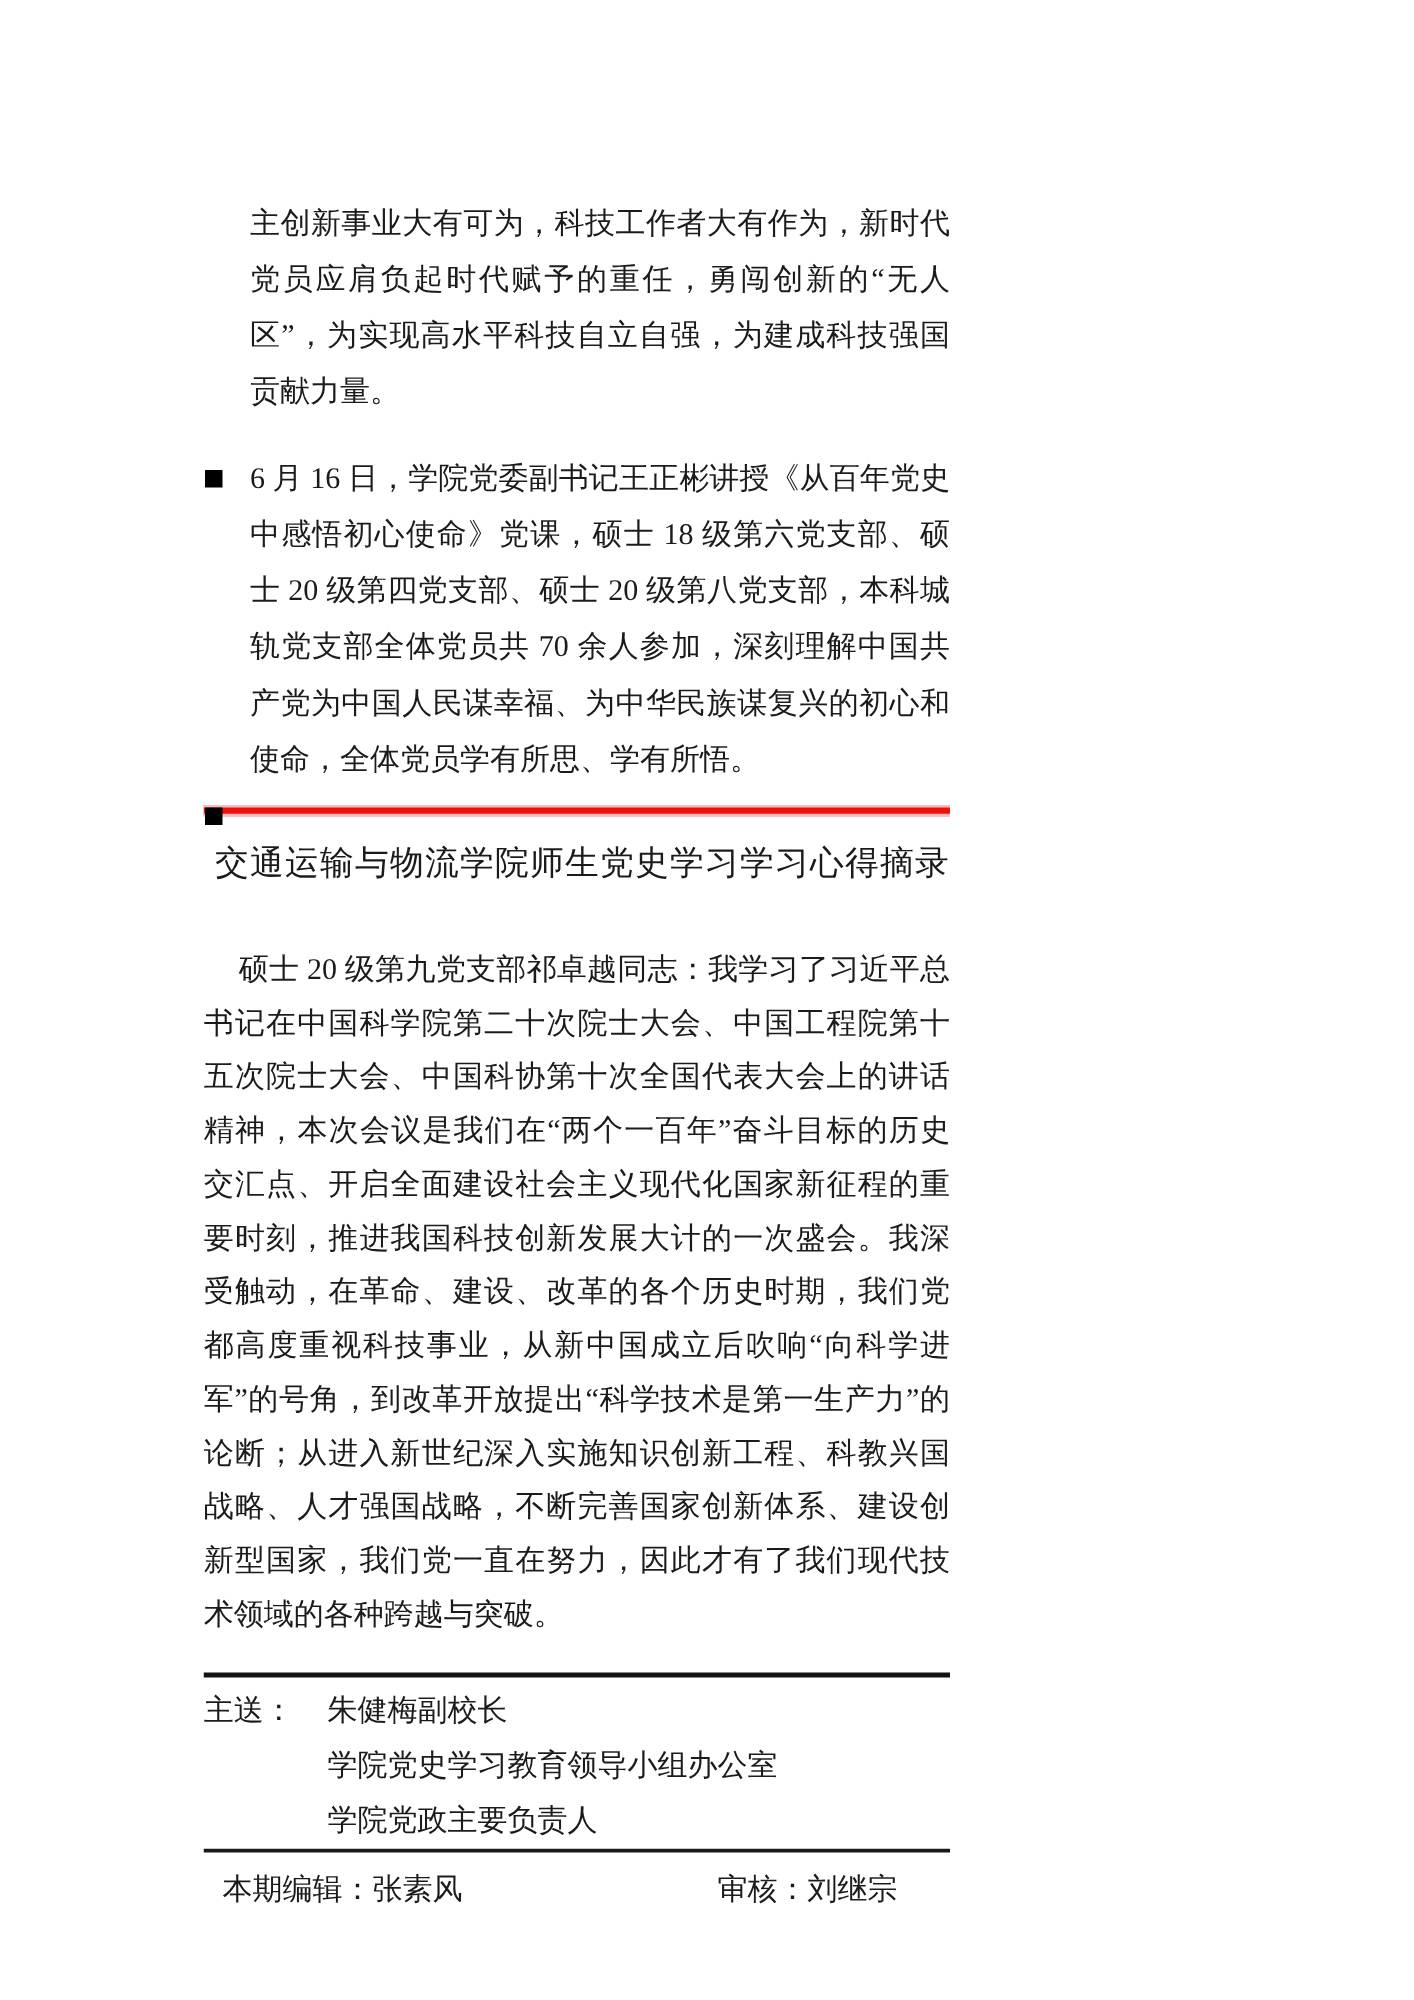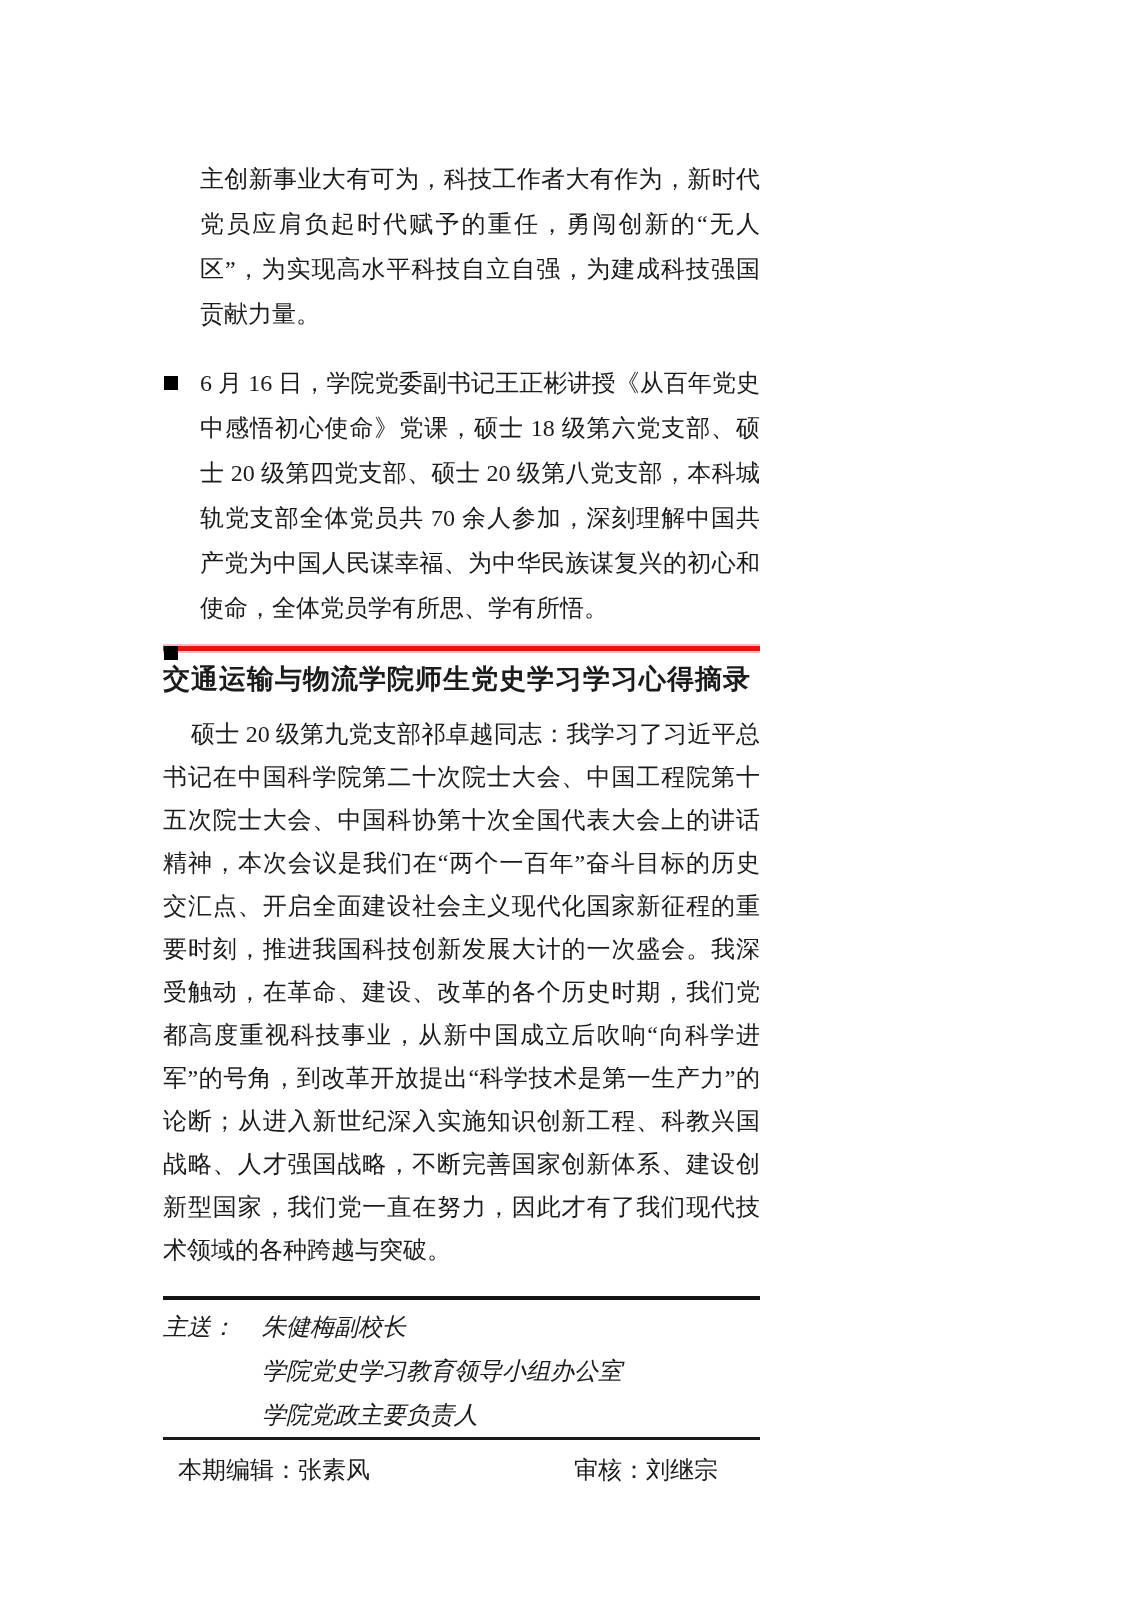--- a/index.html
+++ b/index.html
@@ -15,29 +15,29 @@
   }
   .body-text{font-size:24px;line-height:45px;text-align:justify;}
   .cont-para{margin-left:37px;}
   .bullet-item{position:relative;margin-left:37px;}
   .sq{
     position:absolute;left:-36px;top:15px;
     width:14px;height:14px;background:#000;display:block;
   }
   .red-divider{margin-top:13px;border-top:2px solid #f6bcbc;border-bottom:2px solid #f6bcbc;background:#ee100d;height:5px;}
   .section-title{
-    margin-top:6px;
-    text-align:left;
-    font-size:27px;font-weight:bold;line-height:40px;
+    margin-top:17px;
+    text-align:right;
+    font-size:27px;font-weight:normal;line-height:40px;
     letter-spacing:1px;
   }
-  .excerpt{margin-top:14px;font-size:24px;line-height:43px;text-align:justify;text-indent:28px;}
+  .excerpt{margin-top:45px;font-size:24px;line-height:43px;text-align:justify;text-indent:28px;}
   .black-divider{margin-top:8px;height:4px;background:#141414;}
   .dist{margin-top:5px;font-size:24px;}
-  .dist-row{display:flex;line-height:44px;font-style:italic;}
+  .dist-row{display:flex;line-height:44px;}
   .dist-label{width:99px;flex:none;}
   .dist-items{flex:1;}
   .dist-items div{line-height:44px;}
   .bottom-divider{margin-top:0;height:3px;background:#1a1a1a;}
   .credits{display:flex;justify-content:space-between;font-size:24px;line-height:45px;margin-top:8px;}
   .credit-editor{margin-left:15px;}
   .credit-reviewer{margin-right:42px;}
 </style>
 </head>
 <body>

